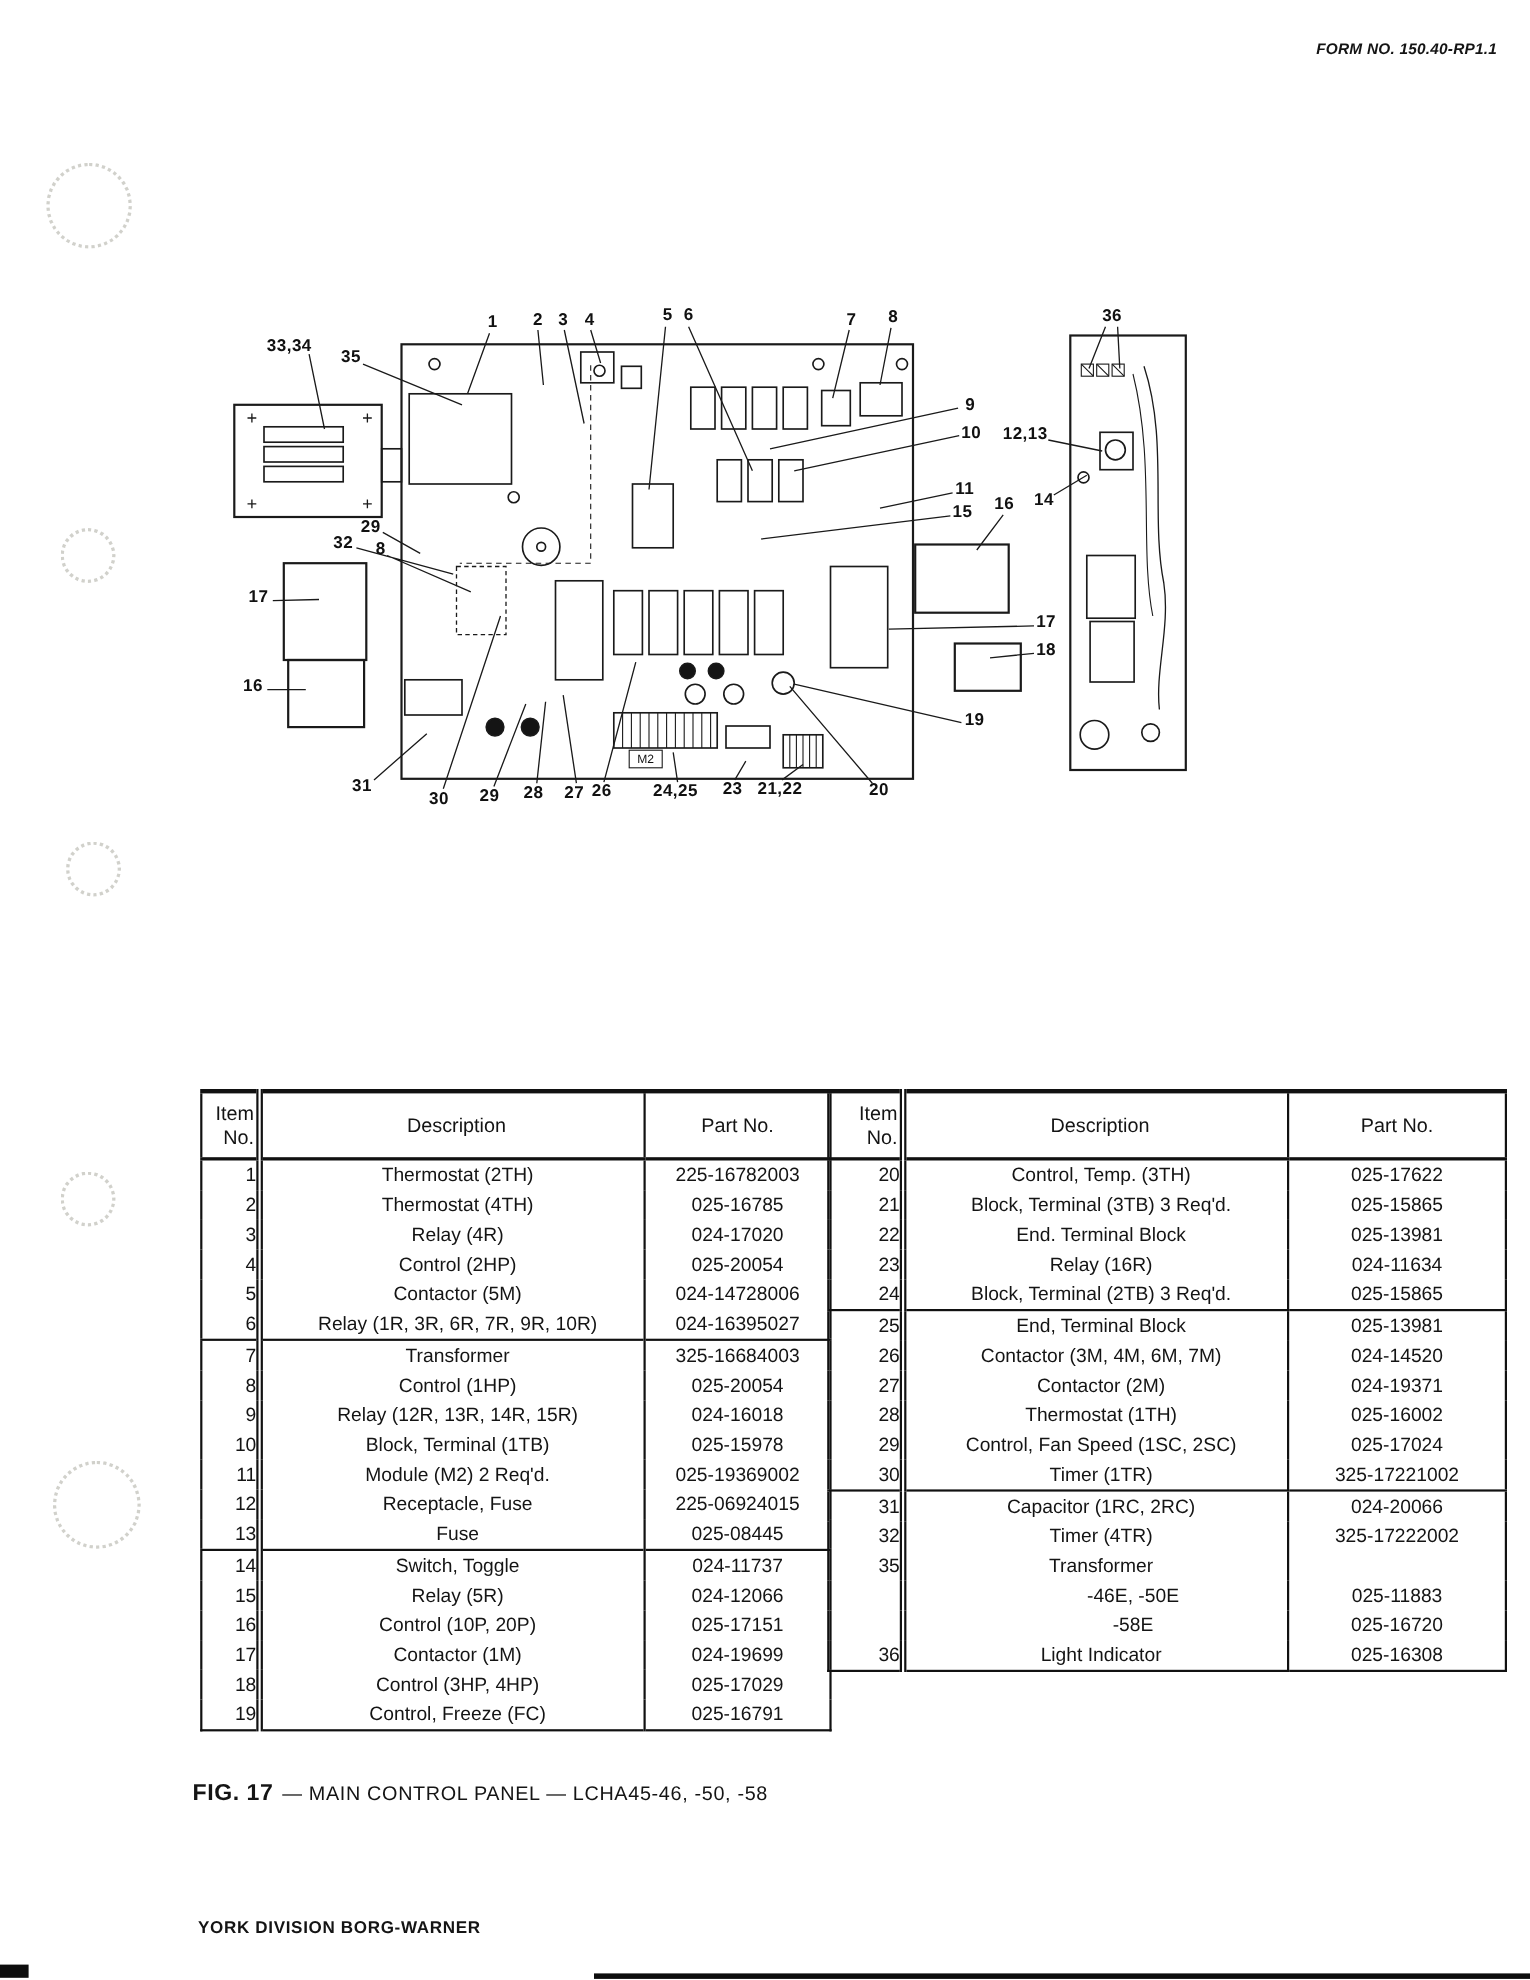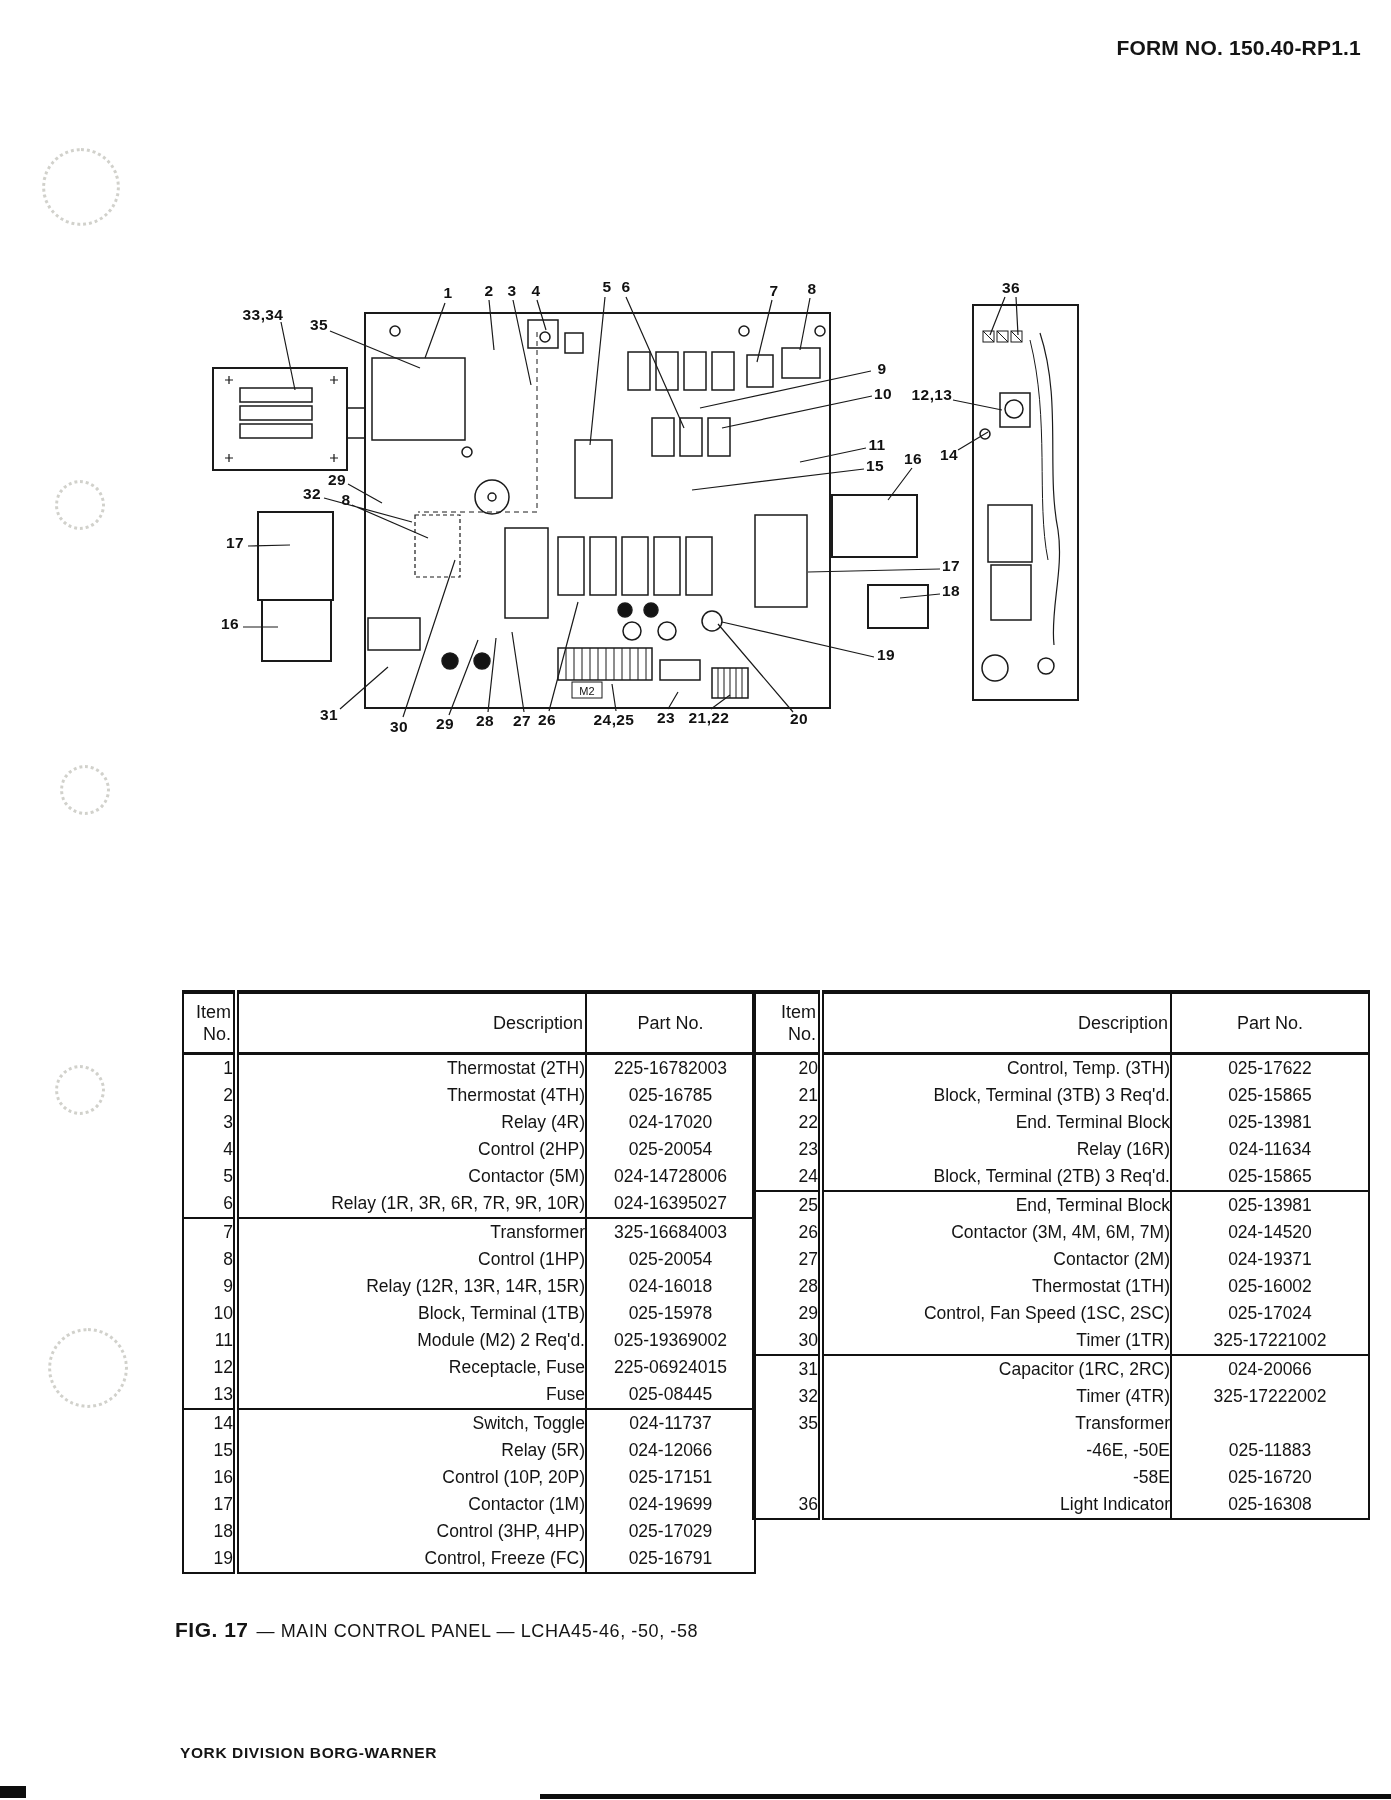--- a/index.html
+++ b/index.html
@@ -4,21 +4,21 @@
 <style>
   html,body{margin:0;padding:0;background:#e8e8e6;}
   .page{
     position:relative; width:1391px; height:1800px; background:#ffffff;
     font-family:"Liberation Sans", sans-serif; color:#141414; overflow:hidden;
     margin:0 auto;
   }
   
   .form-no{
     position:absolute; top:36px; right:30px;
-    font-size:21px; font-weight:bold; letter-spacing:.2px;
+    font-size:14px; font-weight:bold; letter-spacing:.2px;font-style:italic;
   }
   
   .punch{
     position:absolute; border:3px dotted #c9c9c3; border-radius:50%; opacity:.85;
   }
   
   .diagram-svg{position:absolute; left:0; top:0; pointer-events:none;}
   .callout{
     position:absolute; transform:translate(-50%,-50%);
     font-size:15.5px; font-weight:600; letter-spacing:.4px; color:#111;
@@ -30,21 +30,21 @@
     position:absolute; border-collapse:collapse; table-layout:fixed;
     border:2px solid #111; border-top:4px solid #111; border-bottom:2px solid #111;
     font-size:17.5px;
   }
   table.parts th{
     font-weight:normal; font-size:18px; text-align:center; vertical-align:middle;
     border-bottom:3px solid #111; height:58px; line-height:1.25; padding:0 2px;
   }
   table.parts td{height:27px; padding:0; vertical-align:middle;}
   table.parts .item{text-align:right; border-right:6px double #111;}
-  table.parts .desc{text-align:right; border-right:2px solid #111; padding-left:8px;}
+  table.parts .desc{text-align:center; border-right:2px solid #111; padding-left:8px;}
   table.parts .desc.indent{padding-left:66px;}
   table.parts .part{text-align:center;}
   table.parts tr.sep td{border-top:2px solid #111;margin-left:20px;}
   #table-left{left:182px; top:990px; width:572px;}
   #table-left col.c-item{width:53px;} #table-left col.c-desc{width:350px;} #table-left col.c-part{width:169px;}
   #table-right{left:752px; top:990px; width:616px;}
   #table-right col.c-item{width:68px;} #table-right col.c-desc{width:350px;} #table-right col.c-part{width:198px;}
   
   .caption{position:absolute; left:175px; top:1618px; display:flex; align-items:baseline; gap:8px; white-space:nowrap;}
   .caption .fig{font-size:21px; font-weight:bold; letter-spacing:.5px;}

